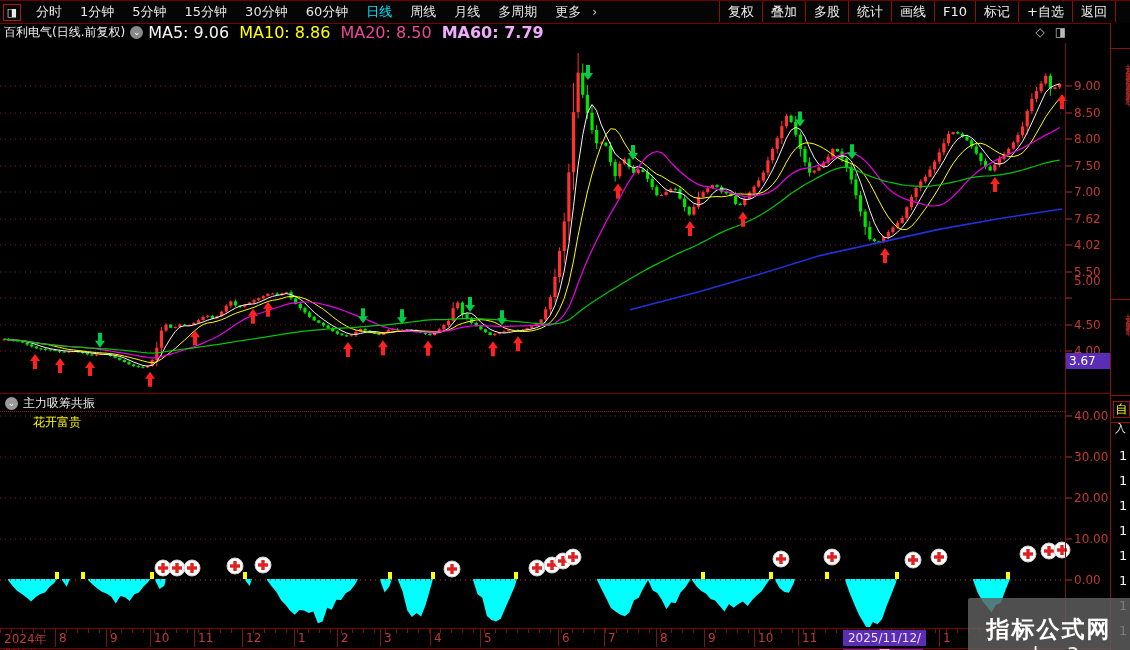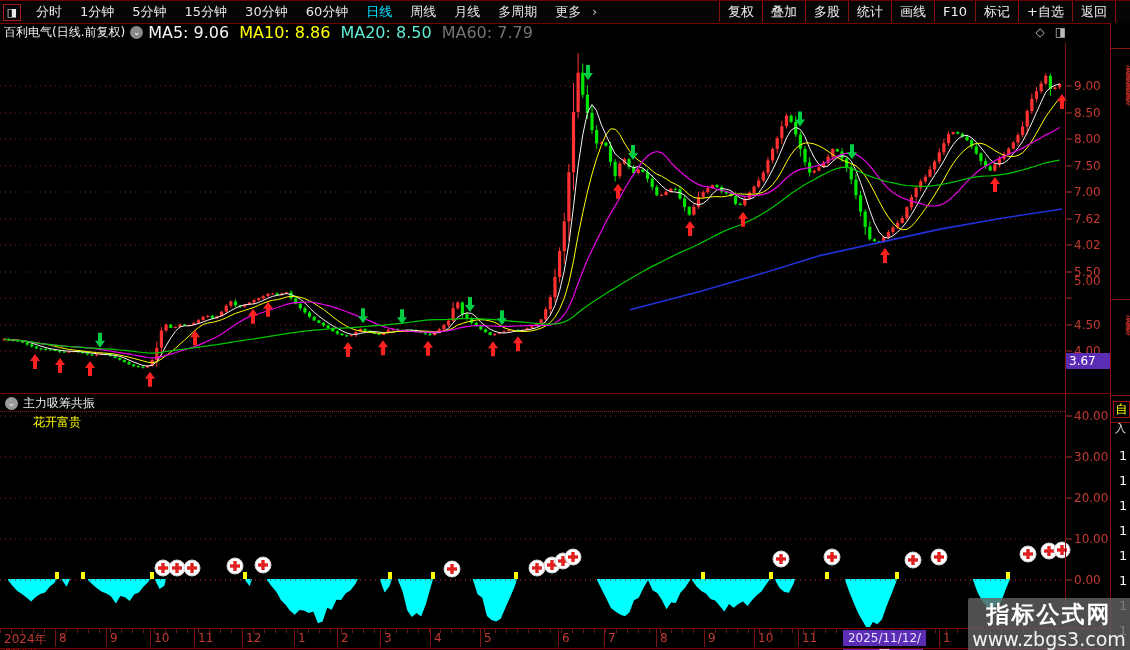--- a/index.html
+++ b/index.html
@@ -50,21 +50,21 @@
   .strip-div{position:absolute;left:0;width:20px;height:1px;background:#8a0f0f;}
   #strip-text1,#strip-text2{position:absolute;left:11px;writing-mode:vertical-rl;color:#a22a22;
     font-size:11px;letter-spacing:2px;white-space:nowrap;}
   #strip-zi{position:absolute;left:2px;top:378px;width:15px;height:15px;border:1px solid #a01010;
     color:#ffff00;font-size:12px;line-height:15px;text-align:center;}
   #strip-ru{position:absolute;left:4px;top:398px;color:#ddd;font-size:11px;}
   .strip-one{position:absolute;left:8px;color:#f5f5f5;font-size:13px;}
   
   #watermark{position:absolute;left:968px;top:597px;width:162px;height:53px;background:rgba(96,96,96,0.82);
     z-index:9;text-align:center;border-radius:2px 0 0 0;}
-  #wm1{color:#ffffff;font-size:23px;font-weight:bold;letter-spacing:2px;margin-top:1px;}
+  #wm1{color:#ffffff;font-size:23px;font-weight:bold;letter-spacing:2px;margin-top:16px;}
   #wm2{color:#f2f2f2;font-size:19px;margin-top:-2px;}
   
   #chart-svg{position:absolute;left:0;top:0;z-index:1;}
   .hline{position:absolute;background:#7a0000;left:0;width:1110px;height:1px;z-index:3;}
   .vline{position:absolute;background:#7a1414;width:1px;z-index:3;}
 </style>
 </head>
 <body>
 
 <div id="app">
@@ -94,22 +94,22 @@
       <span class="action">+自选</span>
       <span class="action">返回</span>
     </div>
   </div>
 
   <div id="titlerow">
     <span id="stock-title">百利电气(日线.前复权)</span>
     <span class="chev-circle">⌄</span>
     <span class="ma-label" id="ma5" style="color: rgb(245, 245, 245);">MA5: 9.06</span>
     <span class="ma-label" id="ma10" style="color: rgb(255, 255, 0);">MA10: 8.86</span>
-    <span class="ma-label" id="ma20" style="color: #5eead4;">MA20: 8.50</span>
-    <span class="ma-label" id="ma60" style="color: #737373;">MA60: 7.79</span>
+    <span class="ma-label" id="ma20" style="color: #ec4899;">MA20: 8.50</span>
+    <span class="ma-label" id="ma60" style="color: #f0abfc; font-weight: bold;">MA60: 7.79</span>
   </div>
   <div id="corner-icons">
     <span>◇</span>
     <span>◨</span>
   </div>
 
   <svg id="chart-svg" width="1130" height="650">
       <defs>
         <clipPath id="mainclip">
           <rect x="0" y="43" width="1065" height="348"></rect>

